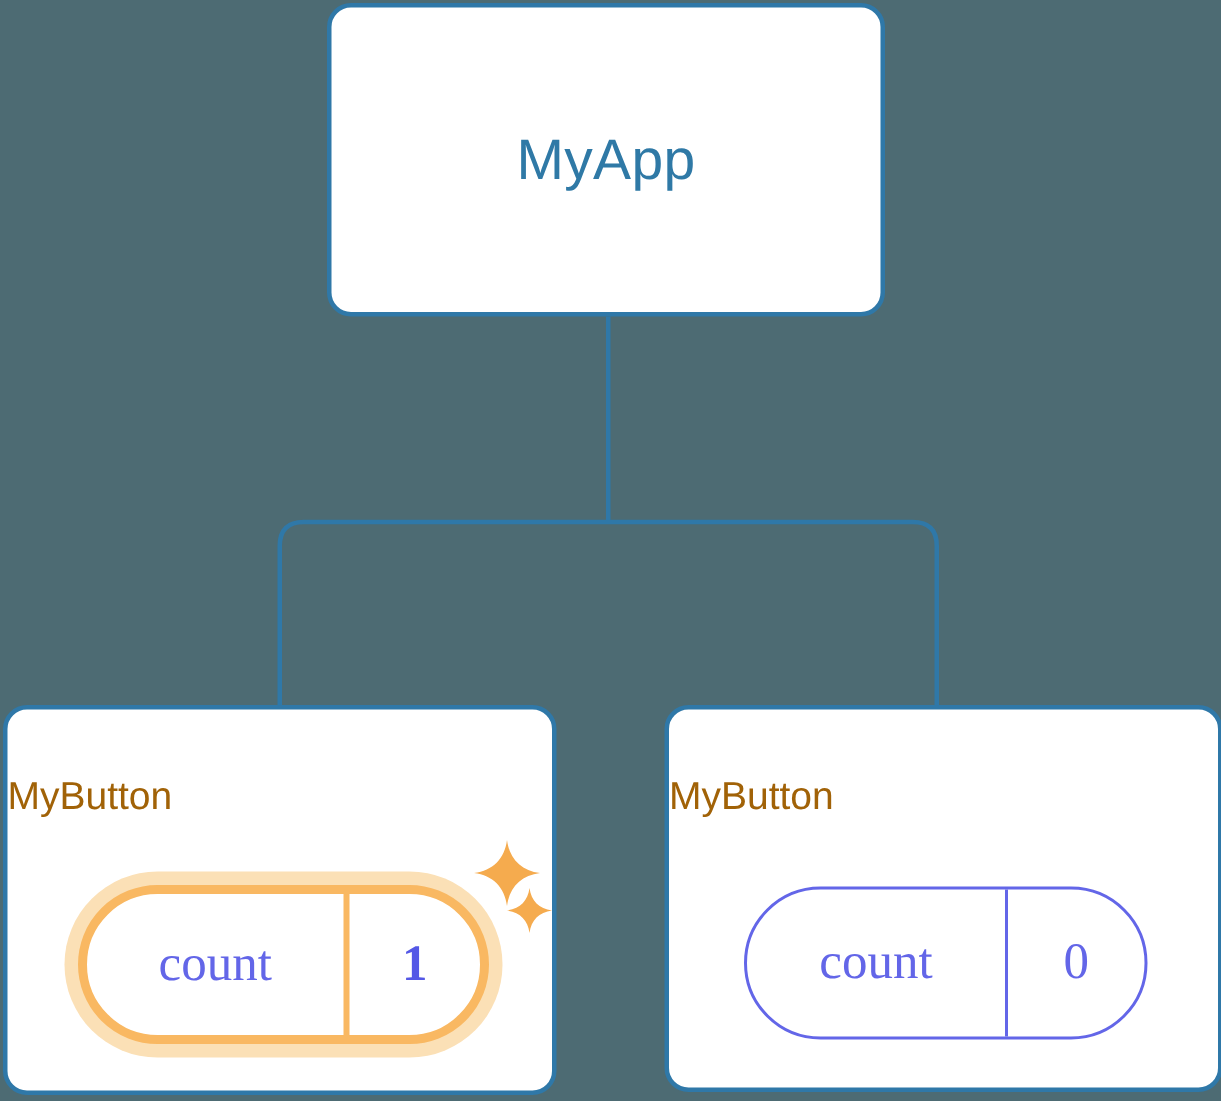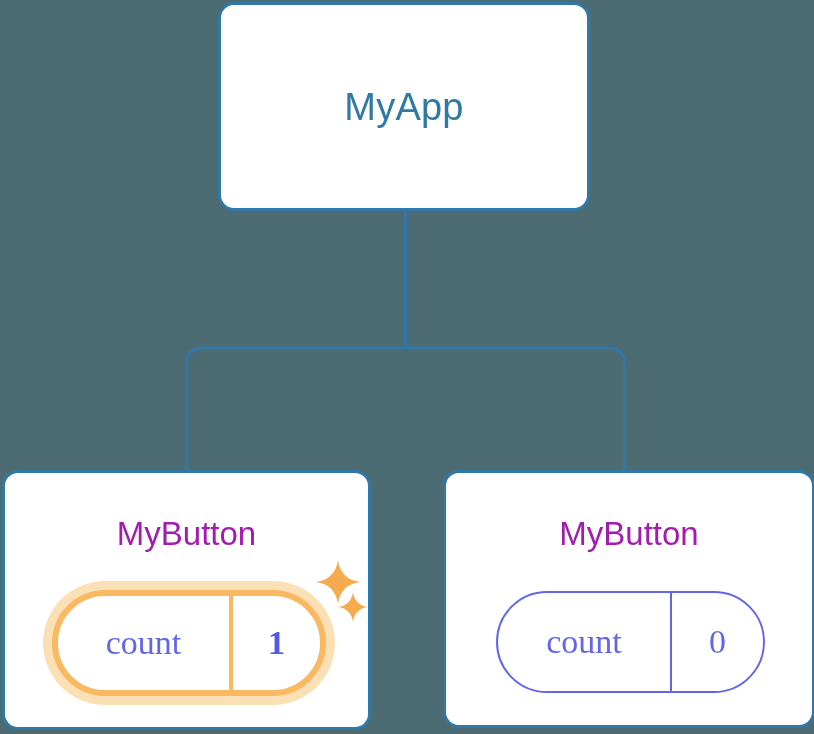--- a/index.html
+++ b/index.html
@@ -76,23 +76,22 @@
     top: 470px;
     width: 372px;
     height: 258px;
   }
 
   .child-title {
     position: absolute;
     top: 44px;
     left: 0;
     right: 0;
-    text-align: center;
-    color: #a21caf;
-    font-size: 33px;
+    color: #a16207;
+    font-size: 26px;
     font-weight: 400;
     line-height: 1;
   }
 
   
   .pill {
     position: absolute;
     box-sizing: border-box;
     display: flex;
     align-items: stretch;

